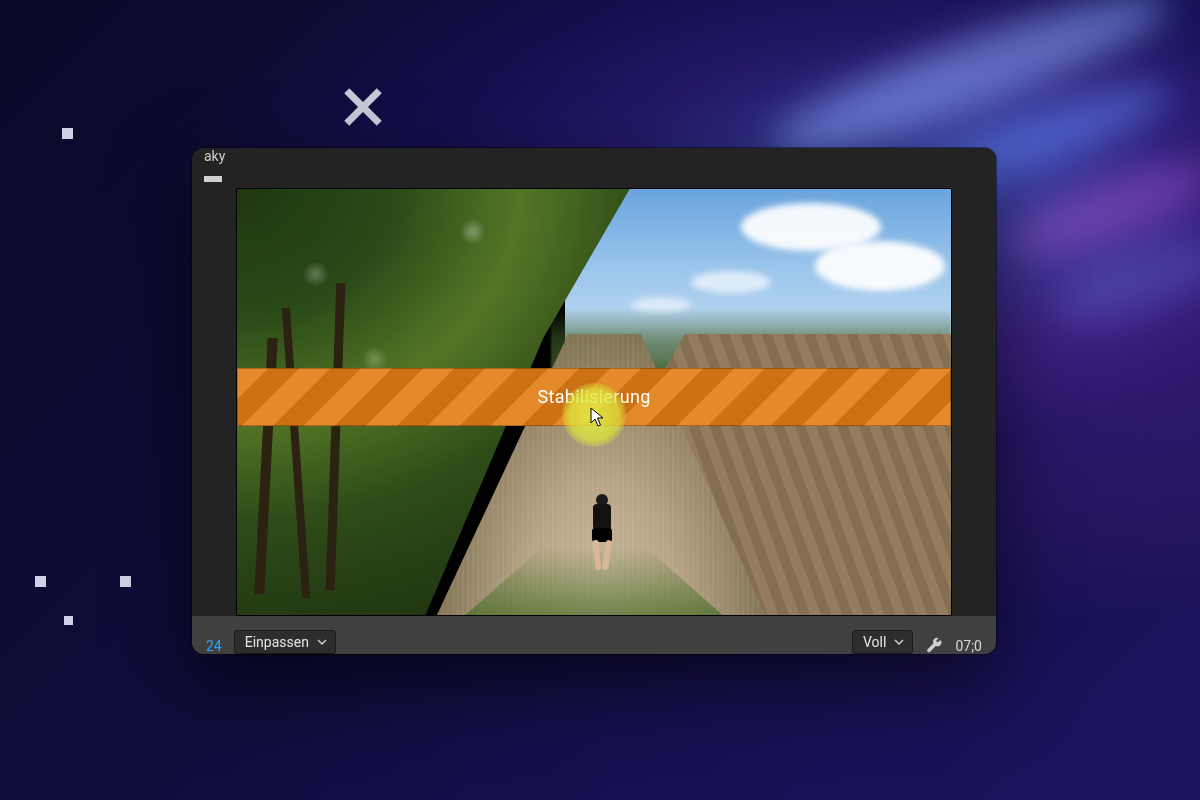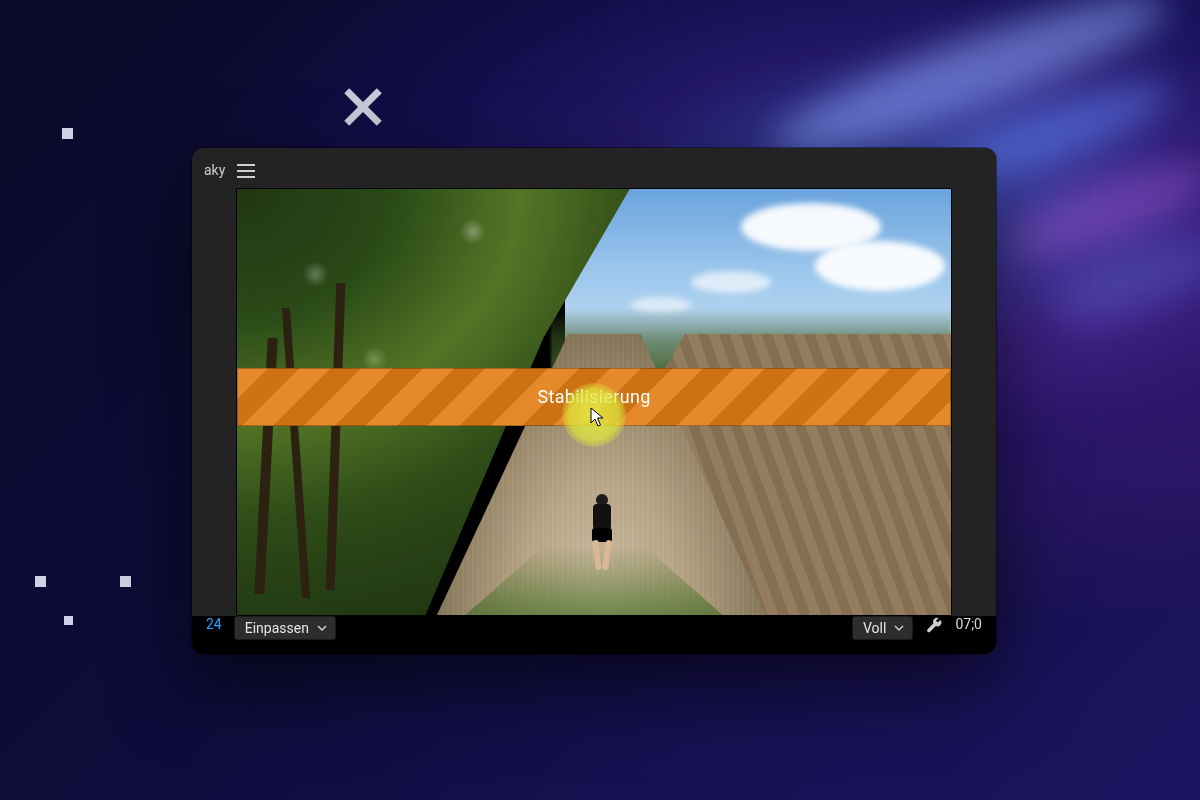--- a/index.html
+++ b/index.html
@@ -60,24 +60,24 @@
     width: 804px; height: 506px;
     background: #232323;
     border-radius: 12px;
     box-shadow: 0 30px 80px rgba(0,0,0,0.6), 0 0 0 1px rgba(0,0,0,0.4);
     overflow: hidden;
     display: flex; flex-direction: column;
   }
 
   
   .title-bar {
-    height: 30px; display: flex; align-items: flex-end;
+    height: 30px; display: flex; align-items: flex-start;
     padding: 0 12px; gap: 12px;
     background: #232323;
-    color: #cfcfcf; font-size: 14px;
+    color: #cfcfcf; font-size: 14px; flex-direction: column;
   }
   .hamburger {
     width: 18px; height: 14px; display: flex; flex-direction: column; justify-content: space-between;
     cursor: pointer;
   }
   .hamburger span { display:block; height: 2px; background: #cfcfcf; }
 
   
   .viewer {
     flex: 1; padding: 10px 44px 0 44px; display: flex;
@@ -177,23 +177,23 @@
     filter: blur(.3px);
     pointer-events: none;
   }
   .cursor-arrow {
     position:absolute; top: 53.5%; left: 50.5%; transform: translate(-50%,-50%);
     pointer-events:none;
   }
 
   
   .controls {
-    height: 38px; display: flex; align-items: flex-start;
+    height: 38px; display: flex; align-items: flex-end;
     padding: 0 14px; gap: 12px;
-    background: #000000;
+    background: #404040;
     color: #d8d8d8; font-size: 14px;
   }
   .tc-left { color: #2aa3ff; font-variant-numeric: tabular-nums; }
   .select {
     display:inline-flex; align-items:center; gap:8px;
     background:#2d2d2d; border:1px solid #1a1a1a; border-radius:3px;
     padding: 3px 8px 3px 10px; cursor:pointer; user-select:none;
     color:#e5e5e5;
   }
   .select.small { padding: 3px 8px 3px 10px; }

